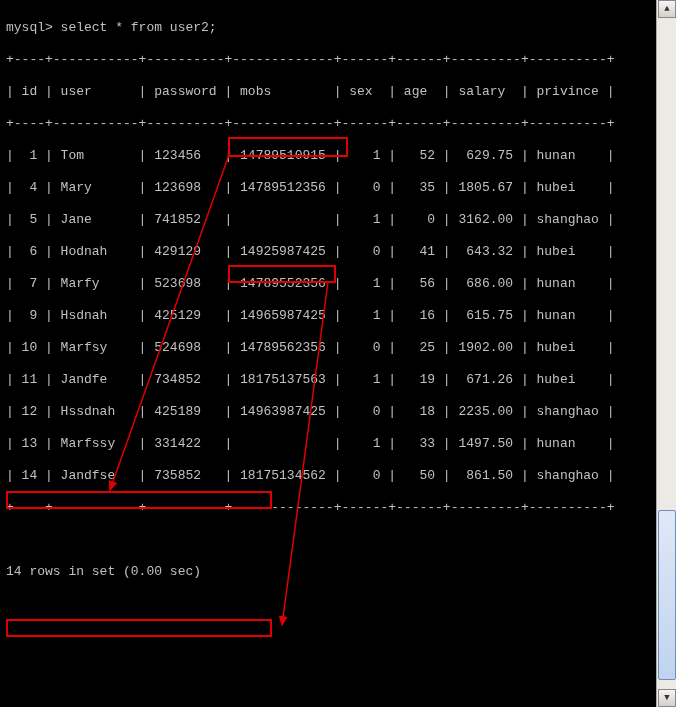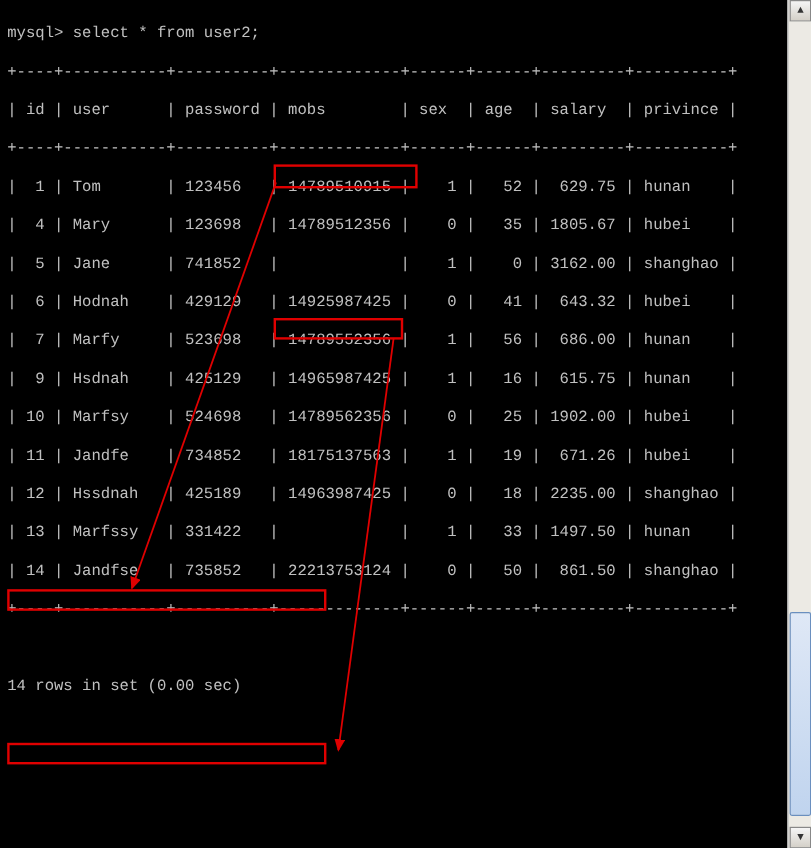--- a/index.html
+++ b/index.html
@@ -78,21 +78,21 @@
 <span class="line">|  1 | Tom       | 123456   | 14789510915 |    1 |   52 |  629.75 | hunan    |</span>
 <span class="line">|  4 | Mary      | 123698   | 14789512356 |    0 |   35 | 1805.67 | hubei    |</span>
 <span class="line">|  5 | Jane      | 741852   |             |    1 |    0 | 3162.00 | shanghao |</span>
 <span class="line">|  6 | Hodnah    | 429129   | 14925987425 |    0 |   41 |  643.32 | hubei    |</span>
 <span class="line">|  7 | Marfy     | 523698   | 14789552356 |    1 |   56 |  686.00 | hunan    |</span>
 <span class="line">|  9 | Hsdnah    | 425129   | 14965987425 |    1 |   16 |  615.75 | hunan    |</span>
 <span class="line">| 10 | Marfsy    | 524698   | 14789562356 |    0 |   25 | 1902.00 | hubei    |</span>
 <span class="line">| 11 | Jandfe    | 734852   | 18175137563 |    1 |   19 |  671.26 | hubei    |</span>
 <span class="line">| 12 | Hssdnah   | 425189   | 14963987425 |    0 |   18 | 2235.00 | shanghao |</span>
 <span class="line">| 13 | Marfssy   | 331422   |             |    1 |   33 | 1497.50 | hunan    |</span>
-<span class="line">| 14 | Jandfse   | 735852   | 22213753124 |    0 |   50 |  861.50 | shanghao |</span>
+<span class="line">| 14 | Jandfse   | 735852   | 18175134562 |    0 |   50 |  861.50 | shanghao |</span>
 <span class="line">+----+-----------+----------+-------------+------+------+---------+----------+</span>
 <span class="line"> </span>
 <span class="line">14 rows in set (0.00 sec)</span>
 <span class="line"> </span>
 
 
 
 
 
 

